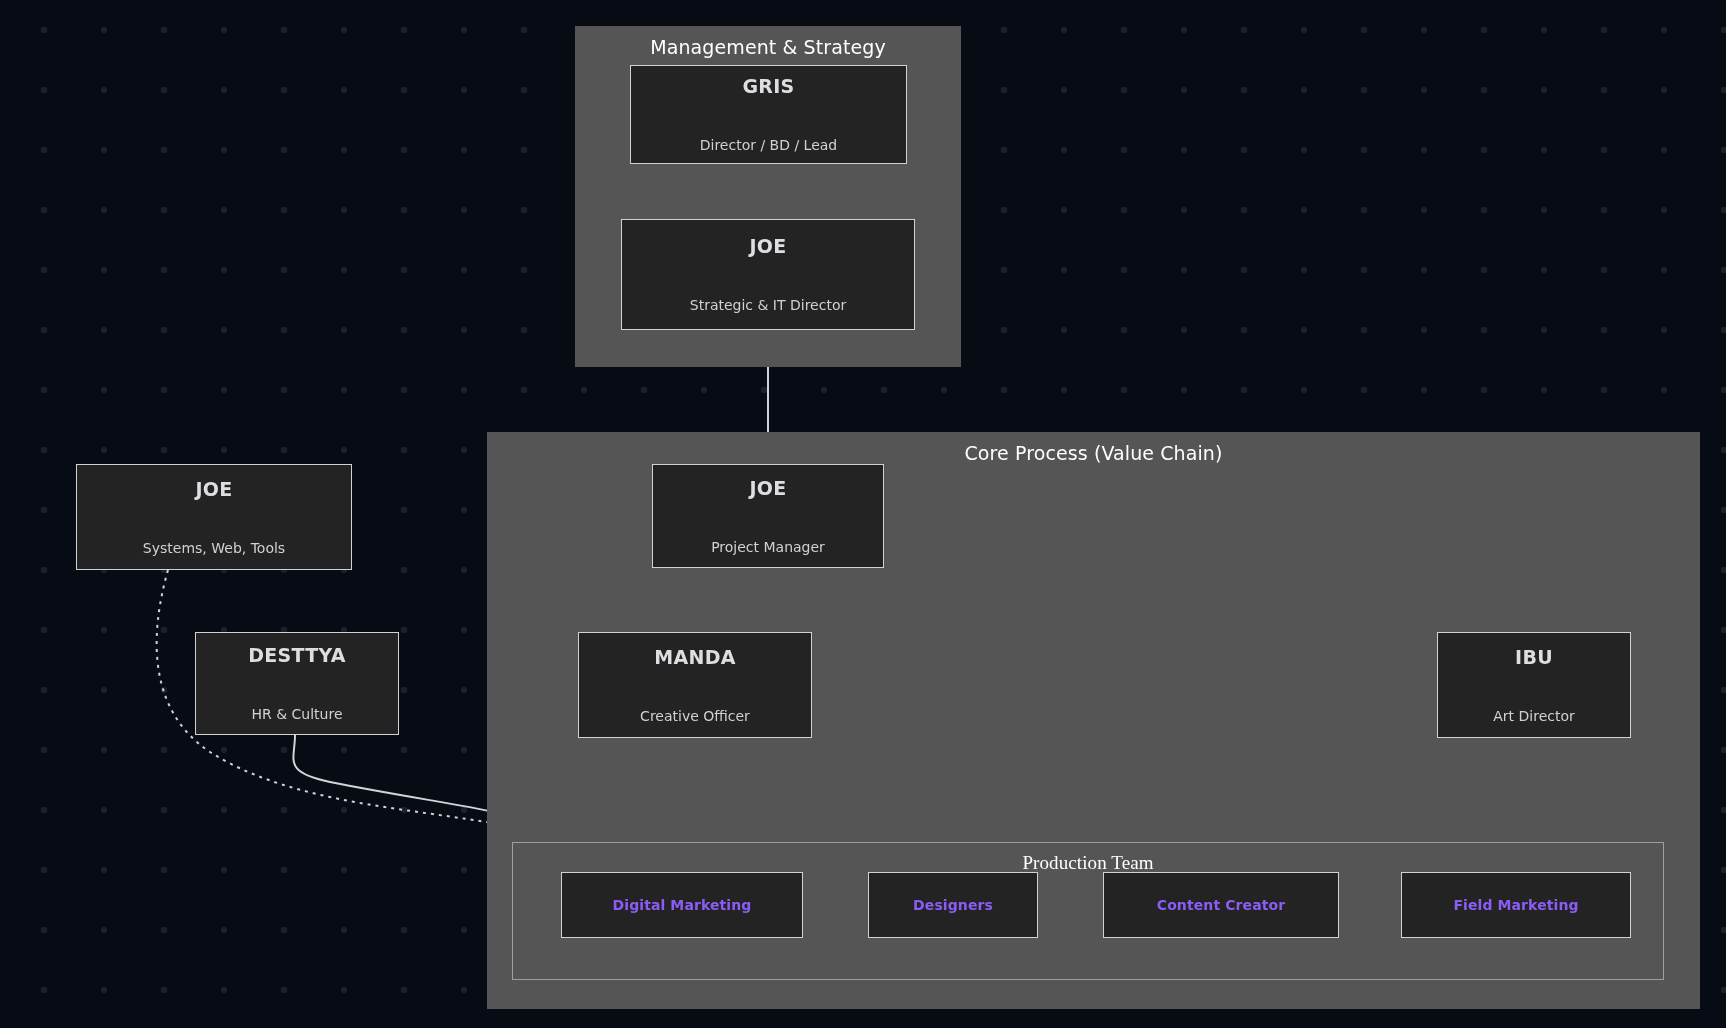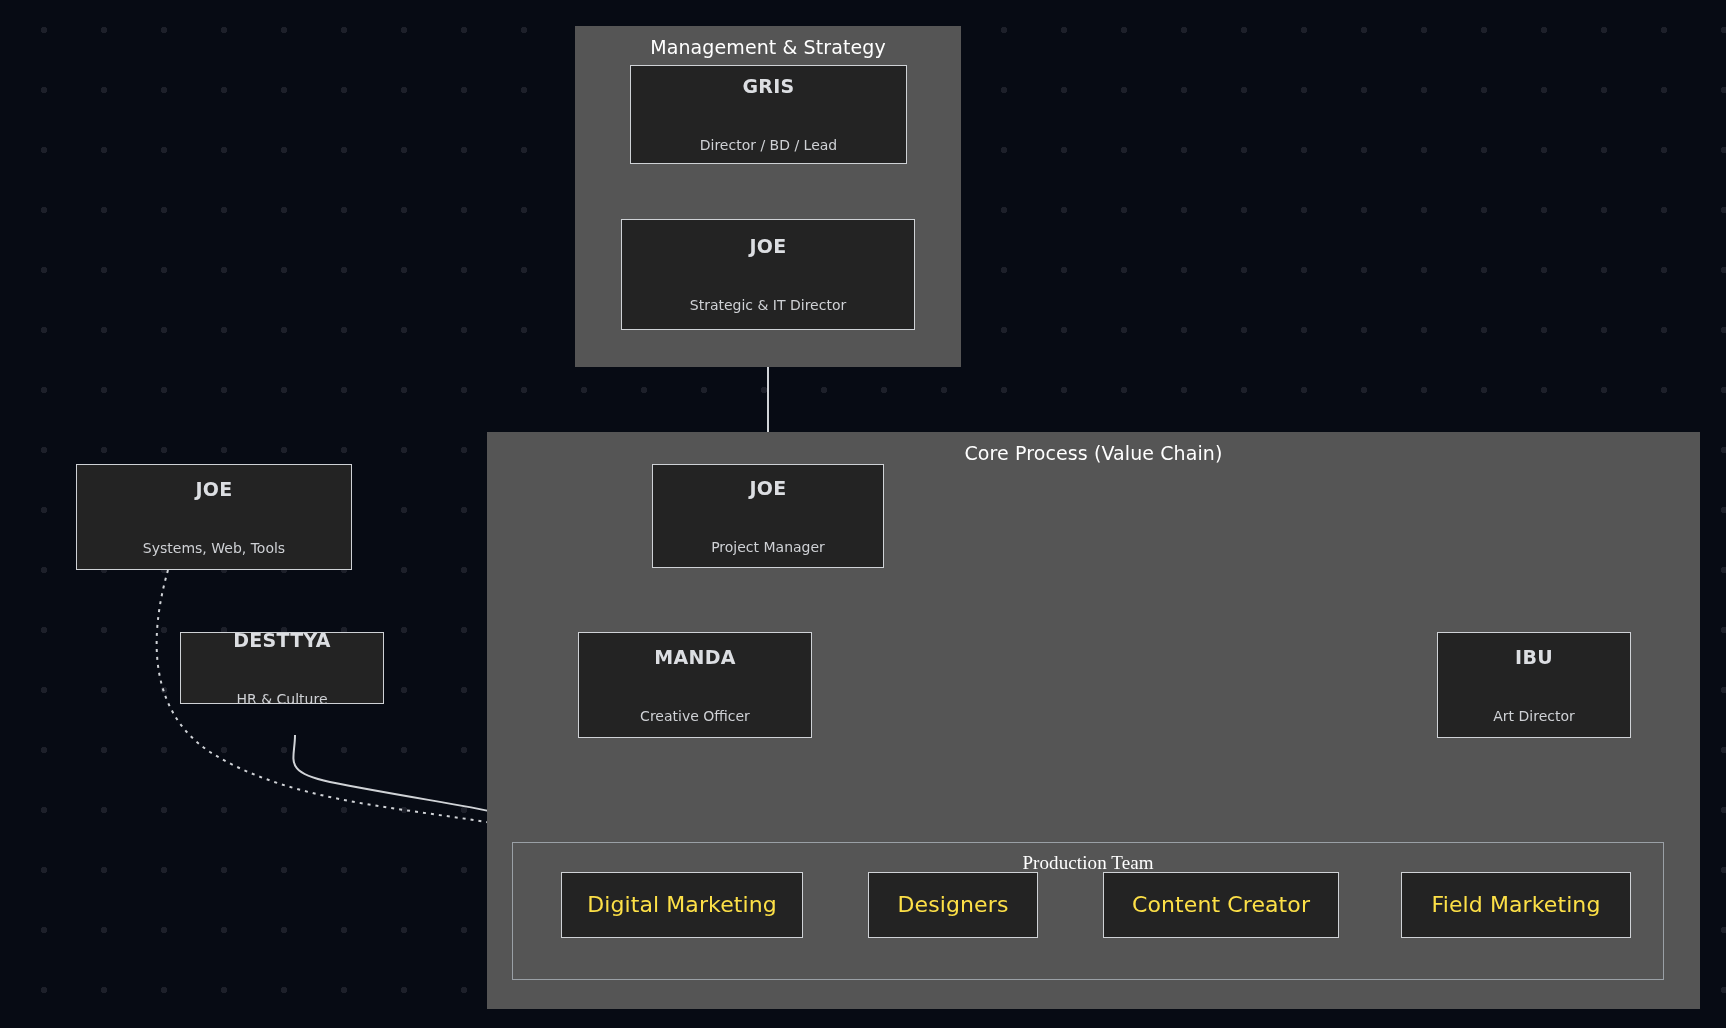--- a/index.html
+++ b/index.html
@@ -65,23 +65,23 @@
     color: #dcdee2;
     letter-spacing: 0.3px;
   }
   .node .n-role {
     font-size: 14px;
     font-weight: 400;
     color: #cfd1d5;
     margin-top: 5px;
   }
   .node.leaf .n-name {
-    font-weight: 400;
-    font-size: 22px;
-    color: #fde047;
+    font-weight: 700;
+    font-size: 14px;
+    color: #8b5cf6;
     letter-spacing: 0.1px;
   }
 
   
   #edges {
     position: absolute;
     left: 0;
     top: 0;
     width: 1726px;
     height: 1028px;
@@ -150,21 +150,21 @@
   <div class="node" style="left:621px; top:219px; width:294px; height:111px;">
     <div class="n-name">JOE</div>
     <div class="n-role">Strategic &amp; IT Director</div>
   </div>
 
   <div class="node" style="left:76px; top:464px; width:276px; height:106px;">
     <div class="n-name">JOE</div>
     <div class="n-role">Systems, Web, Tools</div>
   </div>
 
-  <div class="node" style="left:180px; top:632px; width:204px; height:72px;">
+  <div class="node" style="left:195px; top:632px; width:204px; height:103px;">
     <div class="n-name">DESTTYA</div>
     <div class="n-role">HR &amp; Culture</div>
   </div>
 
   <div class="node" style="left:652px; top:464px; width:232px; height:104px;">
     <div class="n-name">JOE</div>
     <div class="n-role">Project Manager</div>
   </div>
 
   <div class="node" style="left:578px; top:632px; width:234px; height:106px;">

